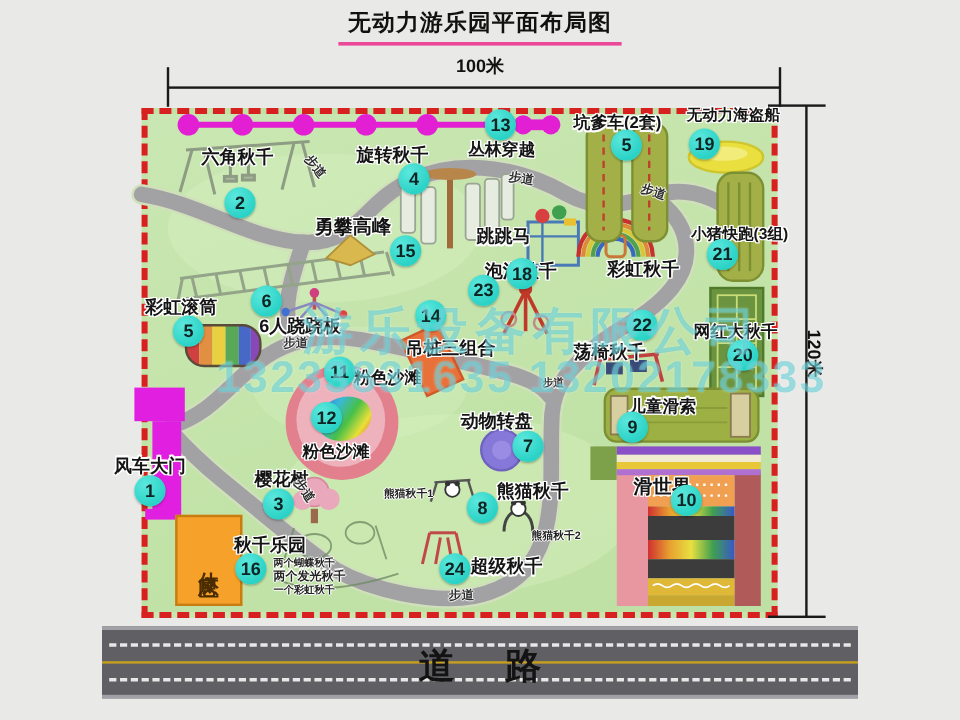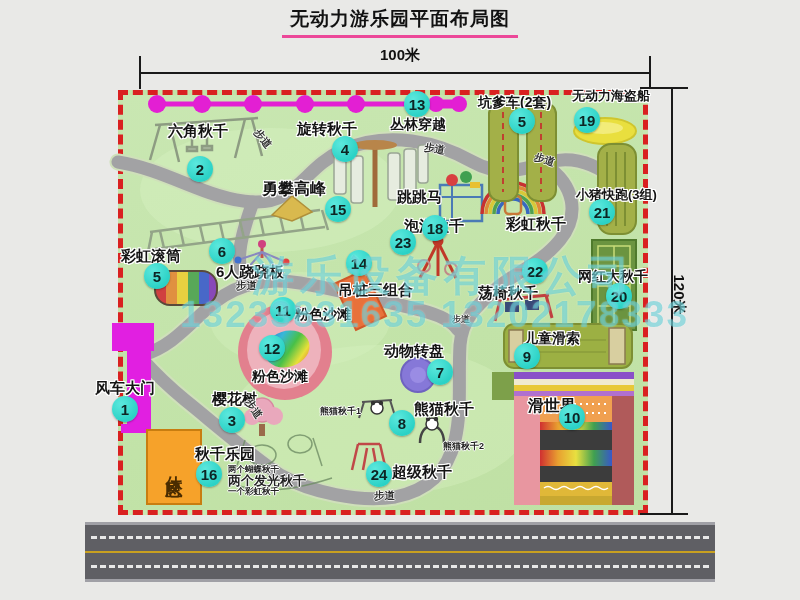--- a/index.html
+++ b/index.html
@@ -376,21 +376,21 @@
 <div class="abs sub" style="left:443px;top:440px;">熊猫秋千2</div>
 <div class="abs lbl" style="left:524px;top:330px;font-size:14px;">儿童滑索</div>
 <div class="abs lbl" style="left:528px;top:396px;font-size:16px;">滑世界</div>
 <div class="abs lbl" style="left:295px;top:306px;font-size:14px;">粉色沙滩</div>
 <div class="abs lbl" style="left:252px;top:368px;font-size:14px;">粉色沙滩</div>
 <div class="abs lbl" style="left:390px;top:116px;font-size:14px;">丛林穿越</div>
 <div class="abs lbl" style="left:338px;top:281px;font-size:15px;">吊桩三组合</div>
 <div class="abs lbl" style="left:262px;top:179px;font-size:16px;">勇攀高峰</div>
 <div class="abs lbl" style="left:195px;top:445px;font-size:15px;">秋千乐园</div>
 <div class="abs sub" style="left:228px;top:464px;font-size:8.5px;line-height:11px;">两个蝴蝶秋千</div>
-<div class="abs sub" style="left:228px;top:475px;font-size:13px;line-height:11px;">两个发光秋千</div>
+<div class="abs sub" style="left:228px;top:475px;font-size:10px;line-height:11px;">两个发光秋千</div>
 <div class="abs sub" style="left:228px;top:486px;font-size:8.5px;line-height:11px;">一个彩虹秋千</div>
 <div class="abs lbl" style="left:478px;top:94px;font-size:14px;">坑爹车(2套)</div>
 <div class="abs lbl" style="left:397px;top:188px;font-size:15px;">跳跳马</div>
 <div class="abs lbl" style="left:572px;top:87px;font-size:13px;">无动力海盗船</div>
 <div class="abs lbl" style="left:578px;top:268px;font-size:14px;">网红大秋千</div>
 <div class="abs lbl" style="left:576px;top:186px;font-size:13px;">小猪快跑(3组)</div>
 <div class="abs lbl" style="left:478px;top:284px;font-size:15px;">荡椅秋千</div>
 <div class="abs lbl" style="left:404px;top:217px;font-size:15px;">泡泡秋千</div>
 <div class="abs lbl" style="left:392px;top:463px;font-size:15px;">超级秋千</div>
 <div class="abs lbl" style="left:506px;top:215px;font-size:15px;">彩虹秋千</div>
@@ -425,16 +425,17 @@
 <div class="abs badge" style="left:606px;top:283px;">20</div>
 <div class="abs badge" style="left:589px;top:199px;">21</div>
 <div class="abs badge" style="left:522px;top:258px;">22</div>
 <div class="abs badge" style="left:390px;top:229px;text-align:center;">23</div>
 <div class="abs badge" style="left:366px;top:461px;">24</div>
 
 <div class="abs" id="road">
   <div class="road-dash" style="top:11px;"></div>
   <div id="road-yellow"></div>
   <div class="road-dash" style="top:40px;"></div>
+  <div id="road-label">道路</div>
 </div>
 
 <div class="abs wm" style="left:252px;top:248px;font-size:42px;letter-spacing:6px;">游乐设备有限公司</div>
 <div class="abs wm" style="left:180px;top:294px;font-size:37px;letter-spacing:2px;">13233831635 13202178333</div>
 
 </body></html>

